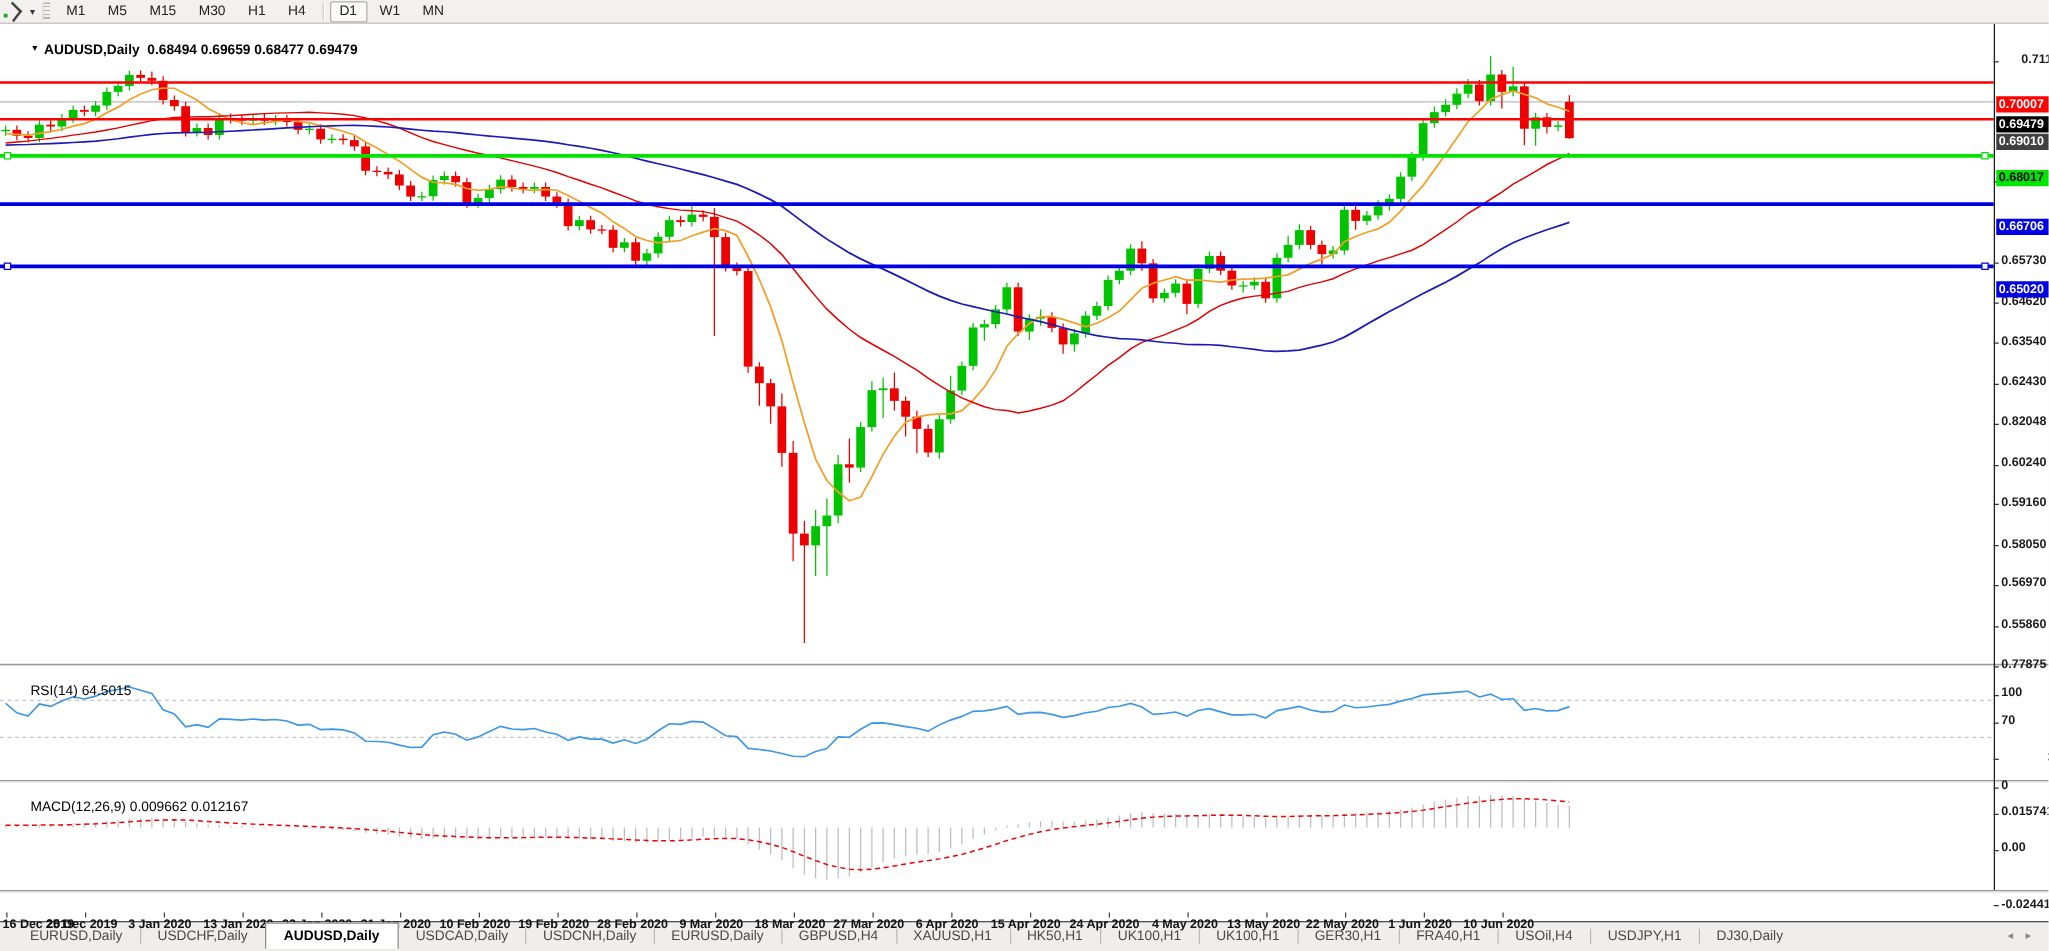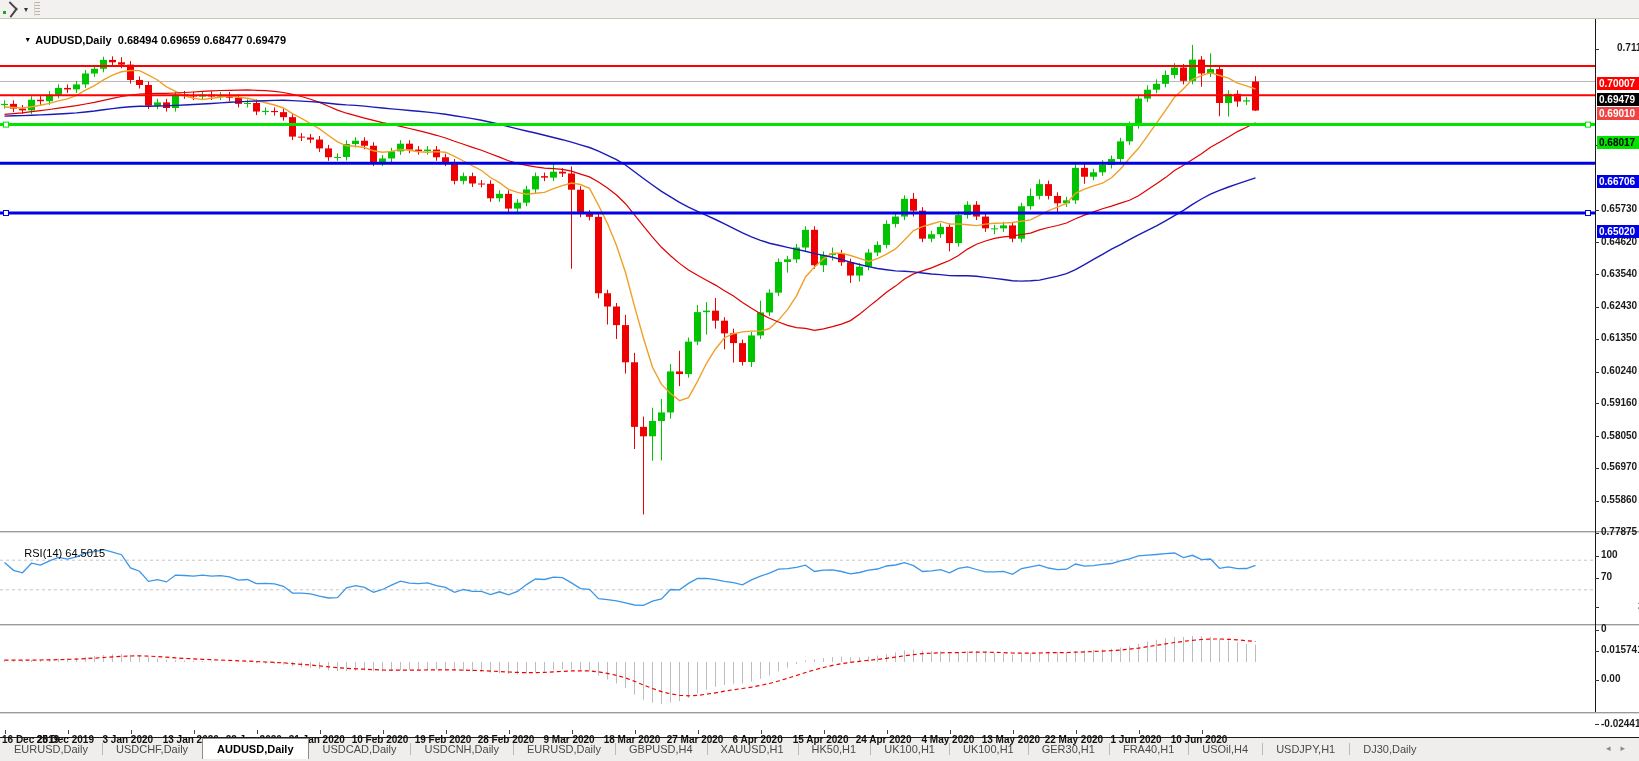--- a/index.html
+++ b/index.html
@@ -36,20 +36,32 @@
 
 <div id="app">
 
   <div id="toolbar">
     <div class="tb-icon">
       <span class="cursor-glyph"></span>
       <span class="green-dot"></span>
     </div>
     <span class="caret">▾</span>
     <span class="grip"></span>
+    <div id="tf-buttons" style="display: flex; align-items: center;">
+        <span class="tf-btn">M1</span>
+        <span class="tf-btn">M5</span>
+        <span class="tf-btn">M15</span>
+        <span class="tf-btn">M30</span>
+        <span class="tf-btn">H1</span>
+        <span class="tf-btn">H4</span>
+        <span class="tb-sep"></span>
+        <span class="tf-btn active">D1</span>
+        <span class="tf-btn">W1</span>
+        <span class="tf-btn">MN</span>
+      </div>
   </div>
 
   <div id="chart-region">
     <svg id="chart-svg" width="1639" height="719" viewBox="0 18 1639 719">
         <rect x="0" y="18" width="1639" height="719" fill="#ffffff"></rect>
         <line x1="0" y1="531.5" x2="1639" y2="531.5" stroke="#9a9a9a" stroke-width="1"></line>
         <line x1="0" y1="532.5" x2="1639" y2="532.5" stroke="#d9d9d9" stroke-width="1"></line>
         <line x1="0" y1="624.5" x2="1639" y2="624.5" stroke="#9a9a9a" stroke-width="1"></line>
         <line x1="0" y1="625.5" x2="1639" y2="625.5" stroke="#d9d9d9" stroke-width="1"></line>
         <line x1="0" y1="712.5" x2="1639" y2="712.5" stroke="#9a9a9a" stroke-width="1"></line>
@@ -500,50 +512,53 @@
         <polyline points="4.5,660.2 13.5,660.2 22.5,660.2 31.5,660.1 40.5,660.0 49.5,659.9 58.5,659.7 67.5,659.4 76.5,659.1 85.5,658.6 94.5,658.1 103.5,657.5 112.5,656.8 121.5,656.3 130.5,656.0 139.5,655.9 148.5,656.1 157.5,656.6 166.5,657.2 175.5,657.8 184.5,658.4 193.5,658.9 202.5,659.3 211.5,659.7 220.5,660.1 229.5,660.4 238.5,660.8 247.5,661.1 256.5,661.6 265.5,662.0 274.5,662.4 283.5,662.9 292.5,663.6 301.5,664.3 310.5,665.0 319.5,665.9 328.5,666.8 337.5,667.7 346.5,668.3 355.5,668.8 364.5,669.2 373.5,669.6 382.5,670.0 391.5,670.2 400.5,670.2 409.5,670.2 418.5,670.1 427.5,669.9 436.5,669.8 445.5,669.8 454.5,669.9 463.5,670.1 472.5,670.4 481.5,670.6 490.5,671.1 499.5,671.5 508.5,672.0 517.5,672.4 526.5,672.7 535.5,672.6 544.5,672.4 553.5,671.9 562.5,671.4 571.5,670.9 580.5,670.8 589.5,670.9 598.5,671.8 607.5,673.4 616.5,675.4 625.5,677.9 634.5,681.3 643.5,685.0 652.5,688.5 661.5,691.6 670.5,693.8 679.5,695.3 688.5,695.8 697.5,695.4 706.5,694.2 715.5,692.8 724.5,691.2 733.5,689.7 742.5,688.5 751.5,687.1 760.5,685.4 769.5,683.5 778.5,681.0 787.5,678.3 796.5,675.5 805.5,672.5 814.5,669.9 823.5,667.5 832.5,665.4 841.5,663.7 850.5,662.4 859.5,661.3 868.5,660.3 877.5,659.4 886.5,658.3 895.5,657.1 904.5,655.8 913.5,654.6 922.5,653.7 931.5,653.2 940.5,652.8 949.5,652.7 958.5,652.6 967.5,652.3 976.5,652.1 985.5,652.2 994.5,652.3 1003.5,652.6 1012.5,653.0 1021.5,653.2 1030.5,653.2 1039.5,653.0 1048.5,652.7 1057.5,652.6 1066.5,652.5 1075.5,652.2 1084.5,651.9 1093.5,651.5 1102.5,651.1 1111.5,650.6 1120.5,650.0 1129.5,649.2 1138.5,648.1 1147.5,646.7 1156.5,645.3 1165.5,643.9 1174.5,642.5 1183.5,641.4 1192.5,640.3 1201.5,639.5 1210.5,639.0 1219.5,639.0 1228.5,639.3 1237.5,639.9 1246.5,640.7 1255.5,641.5" fill="none" stroke="#f00000" stroke-width="1.2" stroke-dasharray="4,3"></polyline>
         <line x1="1595.5" y1="18" x2="1595.5" y2="712" stroke="#1a1a1a" stroke-width="1"></line>
       </svg>
 
     <div class="overlay-label" style="left:6px;top:4px;">
       <span class="sym-caret">▼</span><b>AUDUSD,Daily</b>&nbsp;&nbsp;<b>0.68494 0.69659 0.68477 0.69479</b>
     </div>
     <div class="overlay-label" style="left:6px;top:517px;">
       <span>RSI(14)</span>&nbsp;<span>64.5015</span>
     </div>
+    <div class="overlay-label" style="left:6px;top:610px;">
+      <span>MACD(12,26,9)</span>&nbsp;<span>0.009662 0.012167</span>
+    </div>
 
     <div id="price-axis">
         <div style="position: absolute; left: 1595px; top: 30.5088px; width: 4px; height: 1px; background: rgb(51, 51, 51); z-index: 2;"></div>
         <div class="axis-label" style="top: 24.0088px; padding-left: 16px;">0.71190</div>
         <div style="position: absolute; left: 1595px; top: 126.969px; width: 4px; height: 1px; background: rgb(51, 51, 51); z-index: 2;"></div>
         <div class="axis-label" style="top: 120.469px;">0.67920</div>
         <div style="position: absolute; left: 1595px; top: 191.571px; width: 4px; height: 1px; background: rgb(51, 51, 51); z-index: 2;"></div>
         <div class="axis-label" style="top: 185.071px;">0.65730</div>
         <div style="position: absolute; left: 1595px; top: 224.314px; width: 4px; height: 1px; background: rgb(51, 51, 51); z-index: 2;"></div>
         <div class="axis-label" style="top: 217.814px;">0.64620</div>
         <div style="position: absolute; left: 1595px; top: 256.173px; width: 4px; height: 1px; background: rgb(51, 51, 51); z-index: 2;"></div>
         <div class="axis-label" style="top: 249.673px;">0.63540</div>
         <div style="position: absolute; left: 1595px; top: 288.916px; width: 4px; height: 1px; background: rgb(51, 51, 51); z-index: 2;"></div>
         <div class="axis-label" style="top: 282.416px;">0.62430</div>
         <div style="position: absolute; left: 1595px; top: 320.774px; width: 4px; height: 1px; background: rgb(51, 51, 51); z-index: 2;"></div>
-        <div class="axis-label" style="top: 314.274px;">0.61350</div>
+        <div class="axis-label" style="top: 314.274px;">0.82048</div>
         <div style="position: absolute; left: 1595px; top: 353.518px; width: 4px; height: 1px; background: rgb(51, 51, 51); z-index: 2;"></div>
         <div class="axis-label" style="top: 347.018px;">0.60240</div>
         <div style="position: absolute; left: 1595px; top: 385.376px; width: 4px; height: 1px; background: rgb(51, 51, 51); z-index: 2;"></div>
         <div class="axis-label" style="top: 378.876px;">0.59160</div>
         <div style="position: absolute; left: 1595px; top: 418.119px; width: 4px; height: 1px; background: rgb(51, 51, 51); z-index: 2;"></div>
         <div class="axis-label" style="top: 411.619px;">0.58050</div>
         <div style="position: absolute; left: 1595px; top: 449.978px; width: 4px; height: 1px; background: rgb(51, 51, 51); z-index: 2;"></div>
         <div class="axis-label" style="top: 443.478px;">0.56970</div>
         <div style="position: absolute; left: 1595px; top: 482.721px; width: 4px; height: 1px; background: rgb(51, 51, 51); z-index: 2;"></div>
         <div class="axis-label" style="top: 476.221px;">0.55860</div>
         <div style="position: absolute; left: 1595px; top: 514.58px; width: 4px; height: 1px; background: rgb(51, 51, 51); z-index: 2;"></div>
         <div class="axis-label" style="top: 508.08px;">0.77875</div>
         <div class="px-badge" style="top: 59.4056px; background: rgb(254, 0, 0); color: rgb(255, 255, 255);">0.70007</div>
-        <div class="px-badge" style="top: 88.8156px; background: #ef4444; color: rgb(255, 255, 255);">0.69010</div>
+        <div class="px-badge" style="top: 88.8156px; background: #404040; color: rgb(255, 255, 255);">0.69010</div>
         <div class="px-badge" style="top: 118.108px; background: rgb(0, 228, 0); color: rgb(0, 0, 0);">0.68017</div>
         <div class="px-badge" style="top: 156.78px; background: rgb(0, 0, 228); color: rgb(255, 255, 255);">0.66706</div>
         <div class="px-badge" style="top: 206.515px; background: rgb(0, 0, 228); color: rgb(255, 255, 255);">0.65020</div>
         <div class="px-badge" style="top: 74.9808px; background: rgb(0, 0, 0); color: rgb(255, 255, 255);">0.69479</div>
         <div class="axis-label" style="top: 531px;">100</div>
         <div style="position: absolute; left: 1595px; top: 537.5px; width: 4px; height: 1px; background: rgb(51, 51, 51); z-index: 2;"></div>
         <div class="axis-label" style="top: 553.2px;">70</div>
         <div style="position: absolute; left: 1595px; top: 559.7px; width: 4px; height: 1px; background: rgb(51, 51, 51); z-index: 2;"></div>
         <div class="axis-label" style="top: 582.8px; margin-left: 37px;">30</div>
         <div style="position: absolute; left: 1595px; top: 589.3px; width: 4px; height: 1px; background: rgb(51, 51, 51); z-index: 2;"></div>
@@ -595,21 +610,21 @@
         <div class="date-label" style="top: 716px; left: 1044.7px;">22 May 2020</div>
         <div style="position: absolute; left: 1138.5px; top: 712px; width: 1px; height: 4px; background: rgb(68, 68, 68); z-index: 2;"></div>
         <div class="date-label" style="top: 716px; left: 1110.5px;">1 Jun 2020</div>
         <div style="position: absolute; left: 1201.5px; top: 712px; width: 1px; height: 4px; background: rgb(68, 68, 68); z-index: 2;"></div>
         <div class="date-label" style="top: 716px; left: 1170.7px;">10 Jun 2020</div>
       </div>
   </div>
 
   <div id="tabbar-line"></div>
   <div id="tabbar">
-    <div id="tabs-holder" style="display:flex;">
+    <div id="tabs-holder" style="display:flex;padding-left:10px;">
         <div class="tab inactive">EURUSD,Daily</div>
         <div class="tab inactive">USDCHF,Daily</div>
         <div class="tab active">AUDUSD,Daily</div>
         <div class="tab inactive">USDCAD,Daily</div>
         <div class="tab inactive">USDCNH,Daily</div>
         <div class="tab inactive">EURUSD,Daily</div>
         <div class="tab inactive">GBPUSD,H4</div>
         <div class="tab inactive">XAUUSD,H1</div>
         <div class="tab inactive">HK50,H1</div>
         <div class="tab inactive">UK100,H1</div>

